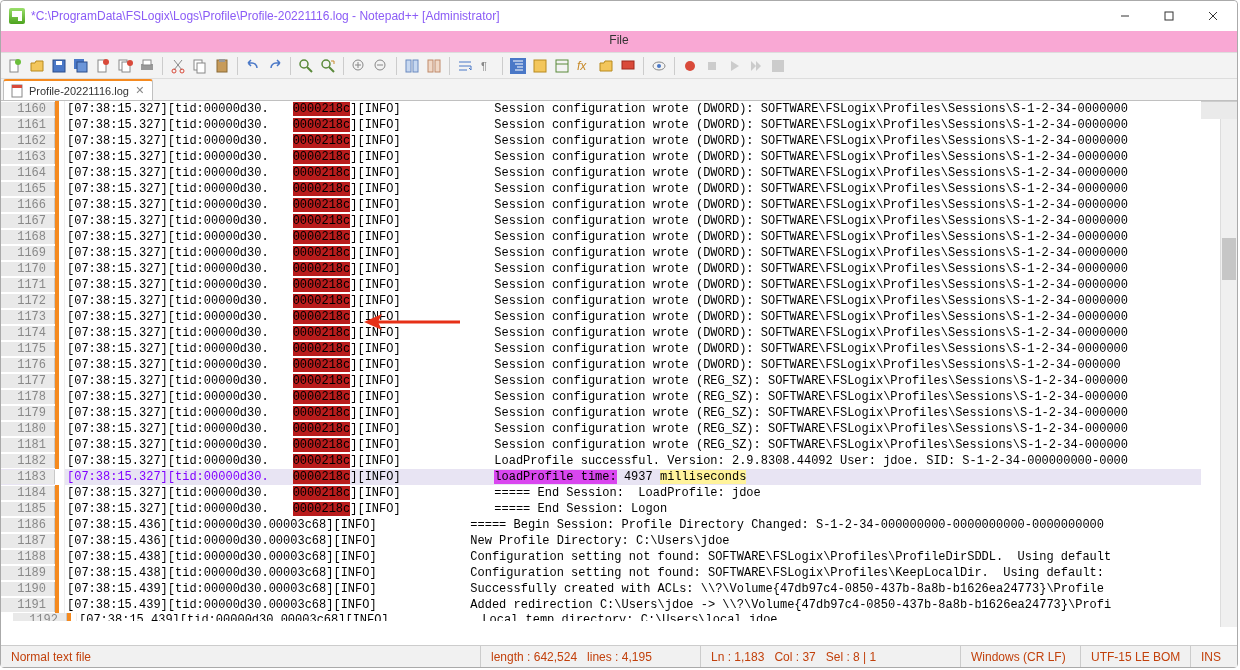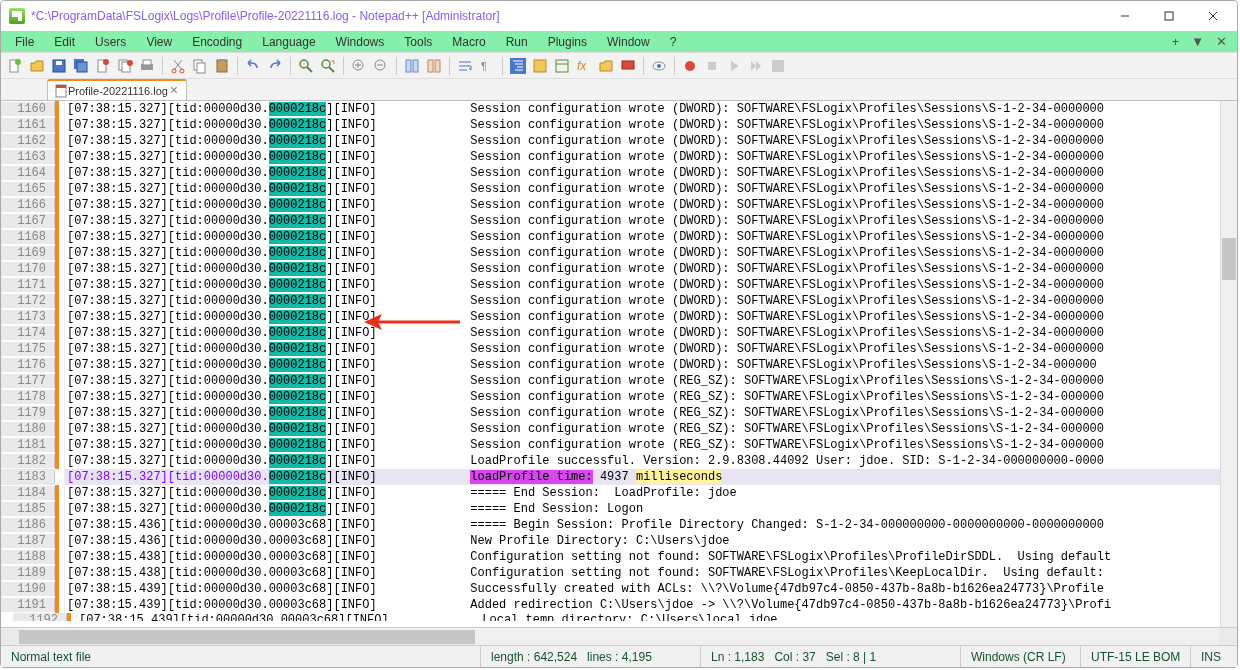--- a/index.html
+++ b/index.html
@@ -25,24 +25,25 @@
   .titlebar .icon { width: 16px; height: 16px; margin-right: 6px; background: linear-gradient(#9adf6b,#4da31f); border-radius: 2px; display: inline-block; position: relative; }
   .titlebar .icon::after { content:""; position:absolute; left:3px; top:3px; width:10px; height:10px; background:#fff; clip-path: polygon(0 0,100% 0,100% 100%,60% 100%,60% 60%,0 60%); }
   .titlebar .title { flex: 1; white-space: nowrap; overflow: hidden; text-overflow: ellipsis; }
   .winbtns { display: flex; }
   .winbtn { width: 44px; height: 28px; display: flex; align-items: center; justify-content: center; color: #555; }
   .winbtn svg { width: 10px; height: 10px; }
   
   .menubar {
     height: 22px;
     display: flex; align-items: center;
-    padding: 0 4px;
-    background: #86efac;
+    padding: 0 20px;
+    background: #f9a8d4;
     border-bottom: 1px solid #ddd;
     gap: 0;
+    flex-direction: column;
   }
   .menuitem { padding: 2px 10px; color: #333; cursor: default; }
   .menubar .spacer { flex: 1; }
   .menusym { padding: 0 6px; color: #555; font-size: 13px; }
   
   .toolbar {
     height: 26px;
     display: flex; align-items: center;
     padding: 0 4px;
     gap: 2px;
@@ -63,48 +64,48 @@
   .tab {
     height: 21px;
     display: flex; align-items: center;
     padding: 0 6px;
     background: #fff;
     border: 1px solid #c0c0c0;
     border-bottom: none;
     border-top: 2px solid #f58a1f;
     border-top-left-radius: 3px;
     border-top-right-radius: 3px;
+    gap: 5px;
     font-size: 11px;
     color: #333;
-    margin-left: 44px;
   }
   .tabclose { width: 12px; height: 12px; display: flex; align-items: center; justify-content: center; color: #888; font-size: 11px; }
   .tabicon { width: 14px; height: 14px; }
   
-  .editor { flex: 1; display: flex; flex-direction: column; overflow: hidden; position: relative; background: #fff; }
+  .editor { flex: 1; display: flex; flex-direction: row; overflow: hidden; position: relative; background: #fff; }
   .lines { flex: 1; overflow: hidden; position: relative; font-family: Consolas, "Courier New", monospace; font-size: 12px; }
   .line { display: flex; height: 16px; align-items: center; white-space: pre; }
   .gutter {
     width: 54px;
     text-align: right;
     padding-right: 8px;
     color: #888;
     background: #e9e9e9;
     border-right: 1px solid #c8c8c8;
     flex: 0 0 54px;
   }
   .marker {
     width: 10px; flex: 0 0 10px; height: 16px;
     border-right: 1px solid #eee;
     background: #fff;
   }
   .marker.changed { background: #fff; }
   .marker.changed::before { content:""; display:block; width:4px; height:16px; background:#f58a1f; }
   .content { padding-left: 2px; color: #000; flex: 1; overflow: hidden; }
-  .tid-highlight { background: #14b8a6; }
+  .tid-highlight { background: #b91c1c; margin-left: 24px; }
   .hl-line { background: #e8e4f3; }
   .hl1 { background: #d946ef; }
   .hl2 { background: #fff39b; }
   .purple { color: #8000ff; }
   .hscroll {
     height: 18px;
     background: #f0f0f0;
     border-top: 1px solid #ccc;
     display: flex; align-items: center;
     padding: 0 18px;
@@ -123,21 +124,21 @@
      background: #f0f0f0; border-left: 1px solid #ddd;
   }
   .vthumb { position: absolute; left: 1px; right: 1px; background: #c6c6c6; }
   
   .statusbar {
     height: 22px;
     display: flex; align-items: flex-start;
     background: #f1f1f1;
     border-top: 1px solid #ccc;
     font-size: 12px;
-    color: #14532d;
+    color: #c2410c;
   }
   .statuscell { padding: 0 10px; border-right: 1px solid #ccc; height: 100%; display: flex; align-items: center; white-space: pre; }
   
   .arrow {
     position: absolute; pointer-events: none; z-index: 50;
   }
   .arrow svg { display: block; }
 </style>
 </head>
 <body>

